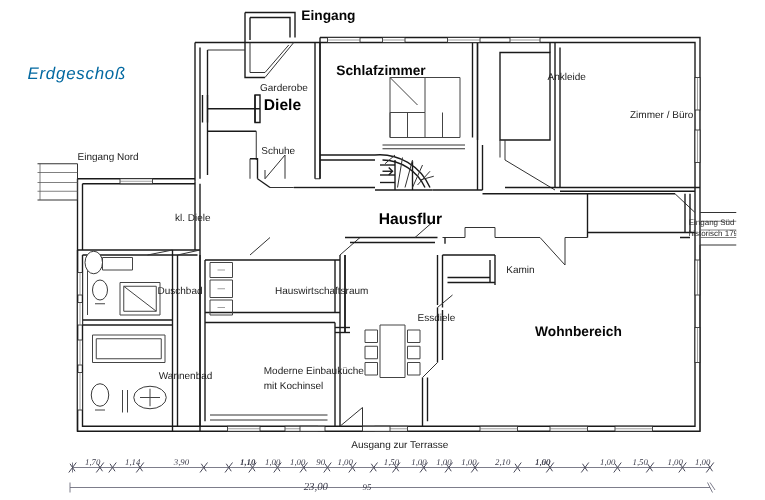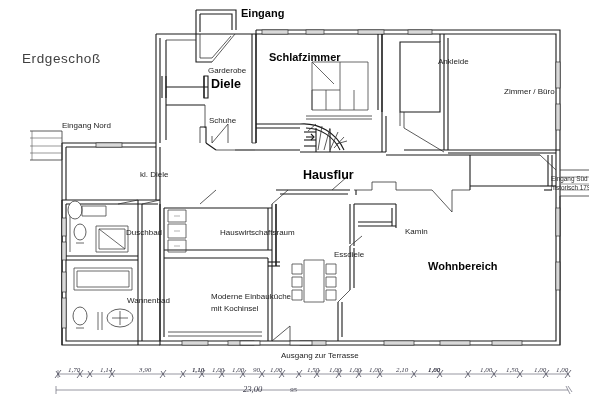--- a/index.html
+++ b/index.html
@@ -73,21 +73,22 @@
     position: absolute;
     color: #111111;
     white-space: nowrap;
     font-family: "Liberation Sans", sans-serif;
     line-height: 1;
     user-select: none;
   }
   .lbl-title {
     font-size: 13.5px;
     letter-spacing: 0.6px;
-    color: #404040;
+    color: #0369a1;
+    font-style: italic;
   }
   .lbl-room-big {
     font-size: 12.5px;
     font-weight: bold;
     color: #000000;
   }
   .lbl-room-med {
     font-size: 11px;
     font-weight: bold;
     color: #060606;
@@ -497,21 +498,21 @@
       <div class="lbl lbl-room" style="left: 103px; top: 171px;">kl. Diele</div>
       <div class="lbl lbl-room-big" style="left: 303px; top: 169px;">Hausflur</div>
       <div class="lbl lbl-tiny" style="left: 551px; top: 176px;">Eingang Süd</div>
       <div class="lbl lbl-tiny" style="left: 551px; top: 185px;">historisch 1793</div>
       <div class="lbl lbl-room" style="left: 89px; top: 229px;">Duschbad</div>
       <div class="lbl lbl-room" style="left: 90px; top: 297px;">Wannenbad</div>
       <div class="lbl lbl-room" style="left: 183px; top: 229px;">Hauswirtschaftsraum</div>
       <div class="lbl lbl-room" style="left: 174px; top: 293px;">Moderne Einbauküche</div>
       <div class="lbl lbl-room" style="left: 174px; top: 305px;">mit Kochinsel</div>
       <div class="lbl lbl-room" style="left: 297px; top: 251px; text-align: right;">Essdiele</div>
-      <div class="lbl lbl-room" style="left: 368px; top: 212px; margin-top: 16px;">Kamin</div>
+      <div class="lbl lbl-room" style="left: 368px; top: 212px;">Kamin</div>
       <div class="lbl lbl-room-med" style="left: 428px; top: 261px;">Wohnbereich</div>
       <div class="lbl lbl-room" style="left: 244px; top: 352px;">Ausgang zur Terrasse</div>
     </div>
 
   <div class="lbl lbl-title" style="left:22px; top:52px;">Erdgeschoß</div>
 
   <div id="dim-layer">
       <div class="lbl-dim" style="left: 68px; top: 366px;">1,70</div>
       <div class="lbl-dim" style="left: 100px; top: 366px;">1,14</div>
       <div class="lbl-dim" style="left: 139px; top: 366px;">3,90</div>

